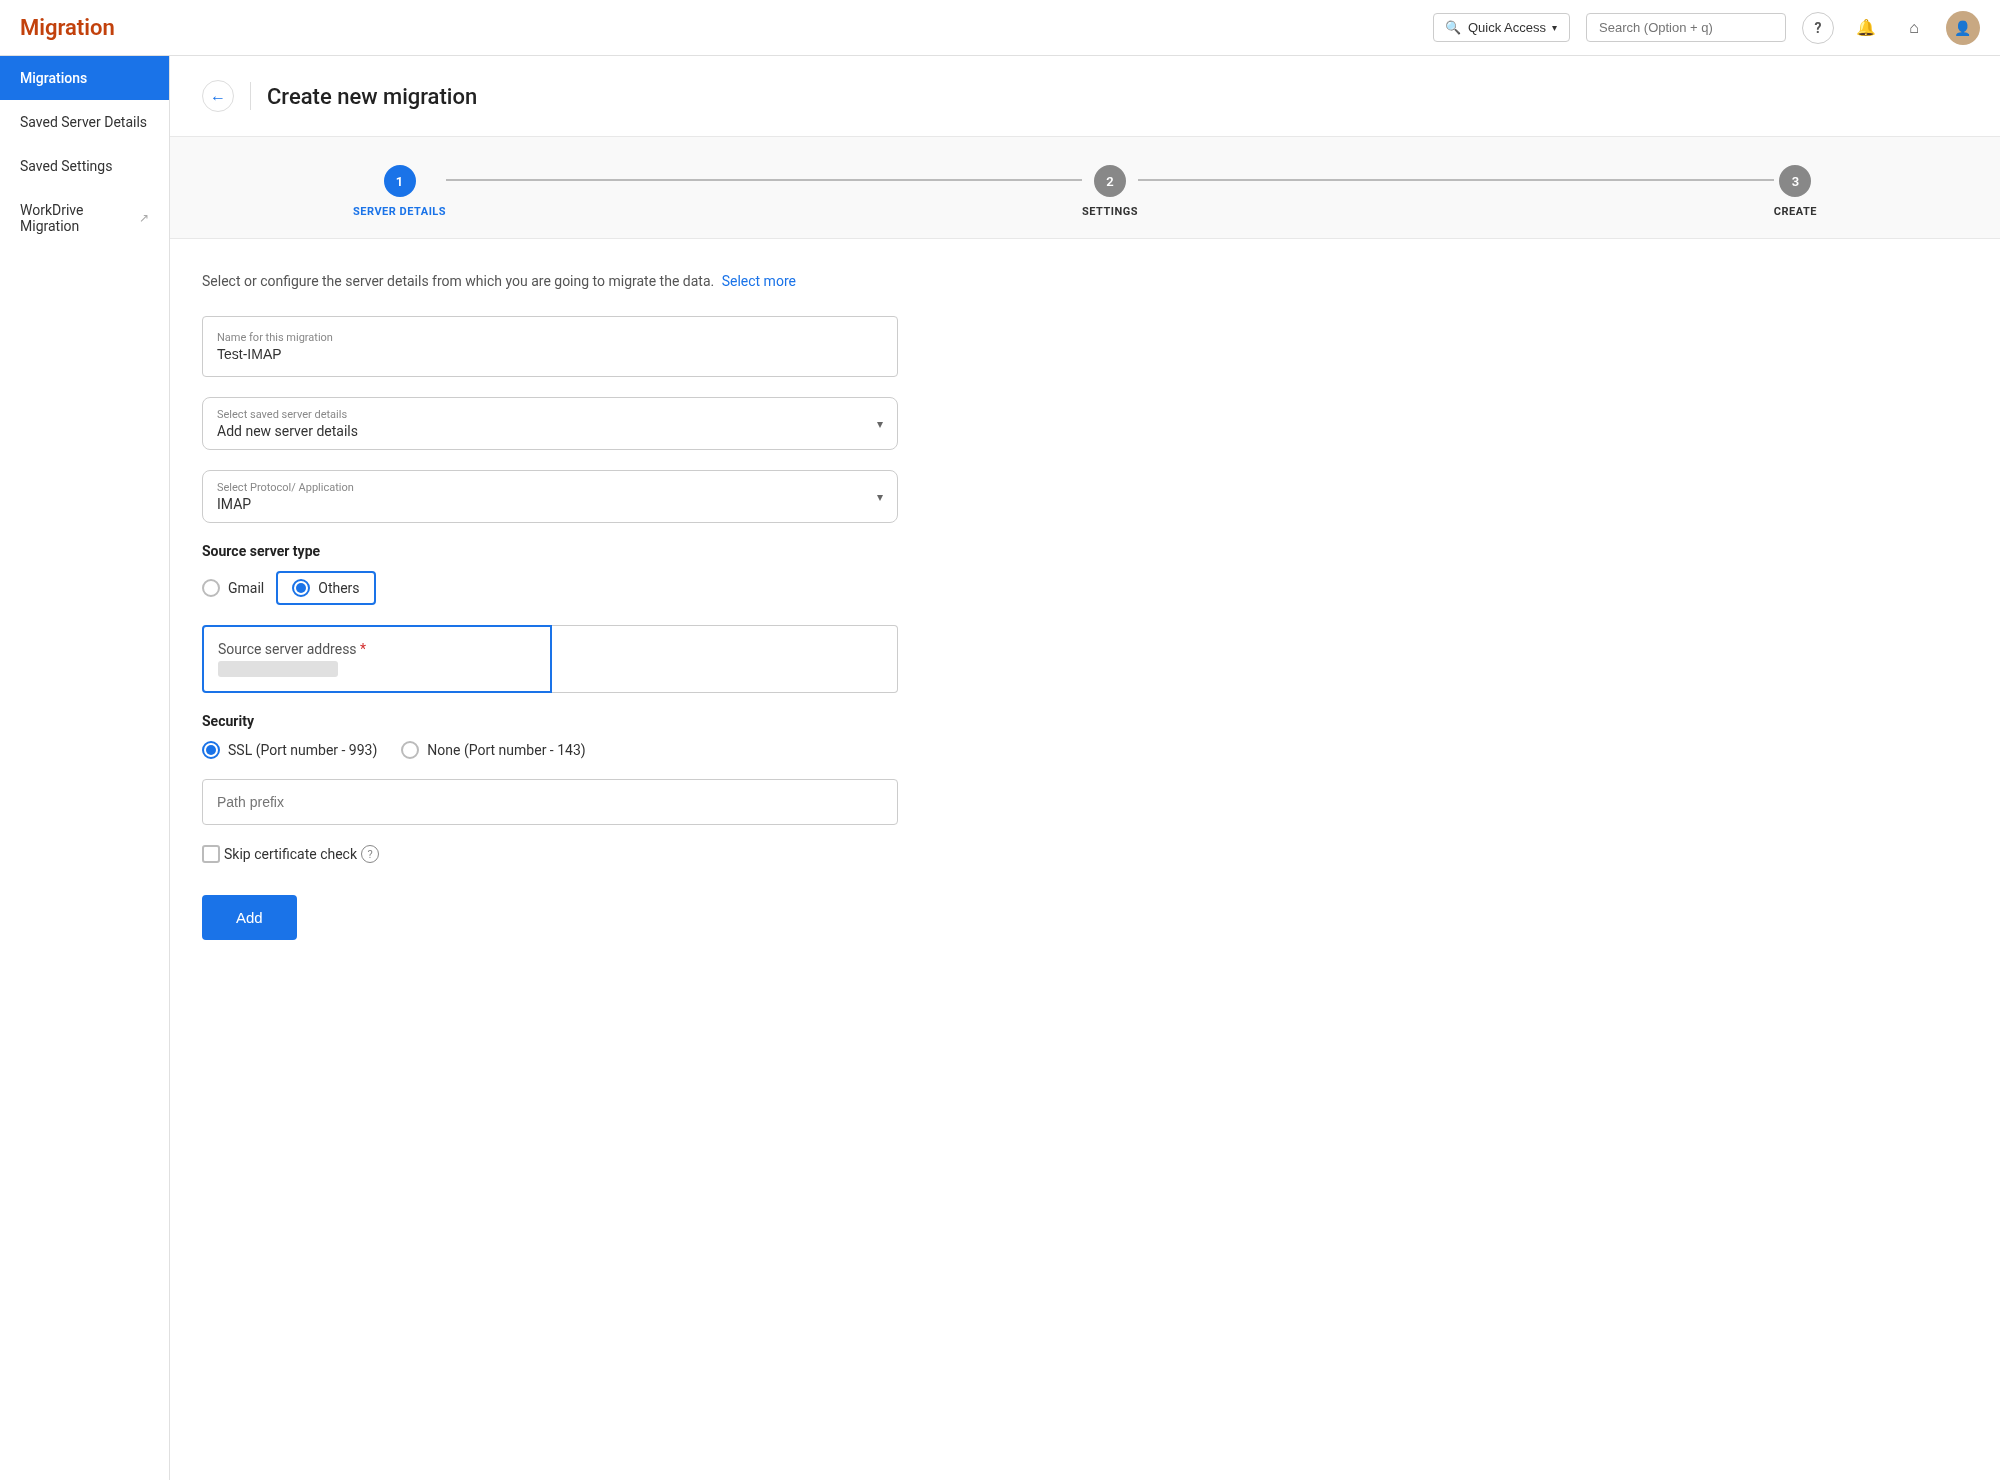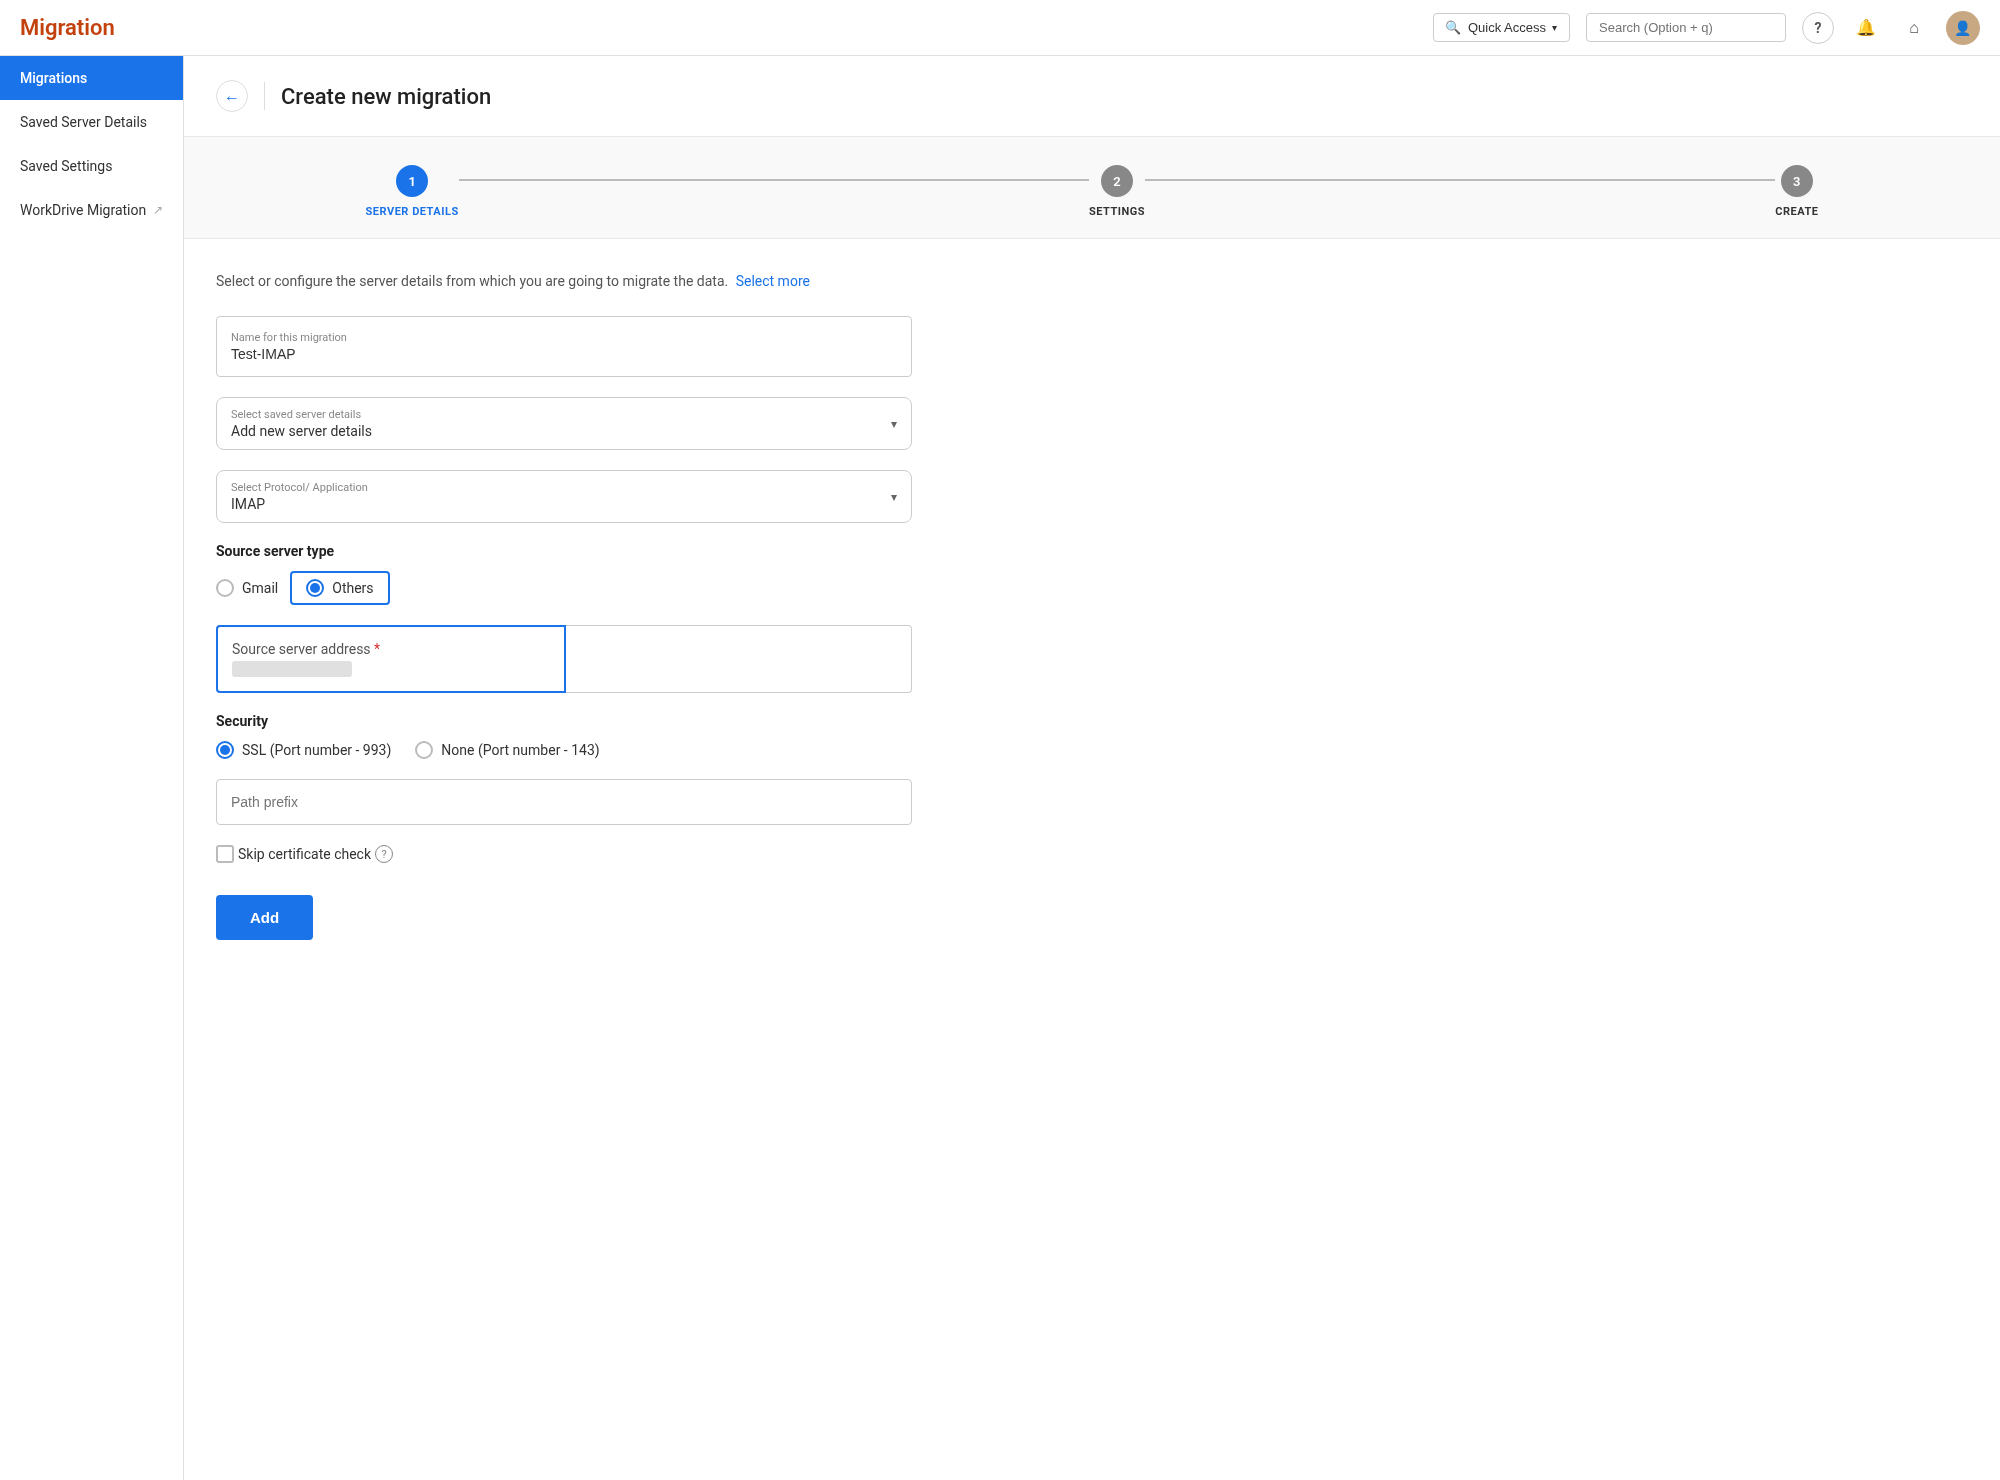--- a/index.html
+++ b/index.html
@@ -13,21 +13,21 @@
     .top-bar-right { display: flex; align-items: center; gap: 16px; }
     .quick-access-btn { display: flex; align-items: center; gap: 6px; border: 1px solid #ccc; border-radius: 4px; padding: 6px 12px; background: #fff; cursor: pointer; font-size: 13px; color: #333; }
     .search-bar { border: 1px solid #ccc; border-radius: 4px; padding: 6px 12px; width: 200px; font-size: 13px; color: #aaa; }
     .icon-btn { width: 32px; height: 32px; border-radius: 50%; display: flex; align-items: center; justify-content: center; cursor: pointer; color: #555; font-size: 16px; }
     .avatar { width: 34px; height: 34px; border-radius: 50%; background: #c8a882; overflow: hidden; display: flex; align-items: center; justify-content: center; font-size: 14px; color: #fff; }
 
     
     .main-layout { display: flex; flex: 1; overflow: hidden; }
 
     
-    .sidebar { width: 184px; background: #fff; border-right: 1px solid #e0e0e0; flex-shrink: 0; }
+    .sidebar { width: 170px; background: #fff; border-right: 1px solid #e0e0e0; flex-shrink: 0; }
     .sidebar-item { padding: 14px 20px; cursor: pointer; font-size: 14px; color: #333; display: flex; align-items: center; justify-content: space-between; }
     .sidebar-item.active { background: #1a73e8; color: #fff; font-weight: 500; }
     .sidebar-item .ext-icon { font-size: 12px; color: #aaa; }
 
     
     .content { flex: 1; overflow-y: auto; background: #f5f5f5; padding: 0; }
     .content-inner { background: #fff; min-height: 100%; }
 
     
     .page-header { display: flex; align-items: center; gap: 16px; padding: 24px 32px; border-bottom: 1px solid #e8e8e8; background: #fff; }
@@ -89,21 +89,21 @@
     .path-prefix-wrap { border: 1px solid #ccc; border-radius: 4px; padding: 14px; background: #fff; margin-bottom: 20px; }
     .path-prefix-wrap input { border: none; outline: none; width: 100%; font-size: 14px; color: #14532d; background: transparent; }
 
     
     .checkbox-row { display: flex; align-items: center; gap: 4px; margin-bottom: 32px; }
     .checkbox-box { width: 18px; height: 18px; border: 2px solid #bbb; border-radius: 3px; flex-shrink: 0; cursor: pointer; }
     .checkbox-label { font-size: 14px; color: #333; }
     .help-icon { width: 18px; height: 18px; border-radius: 50%; border: 1px solid #888; display: inline-flex; align-items: center; justify-content: center; font-size: 11px; color: #888; cursor: pointer; }
 
     
-    .add-btn { background: #1a73e8; color: #fff; border: 2px solid #1a73e8; border-radius: 4px; padding: 12px 32px; font-size: 15px; font-weight: 700; cursor: pointer; }
+    .add-btn { background: #1a73e8; color: #fff; border: 2px solid #1a73e8; border-radius: 4px; padding: 12px 32px; font-size: 15px; font-weight: 400; cursor: pointer; }
   </style>
 </head>
 <body>
 
 <div class="app-container">
 
   <div class="top-bar">
     <div class="top-bar-left">
       <span class="app-title">Migration</span>
     </div>

